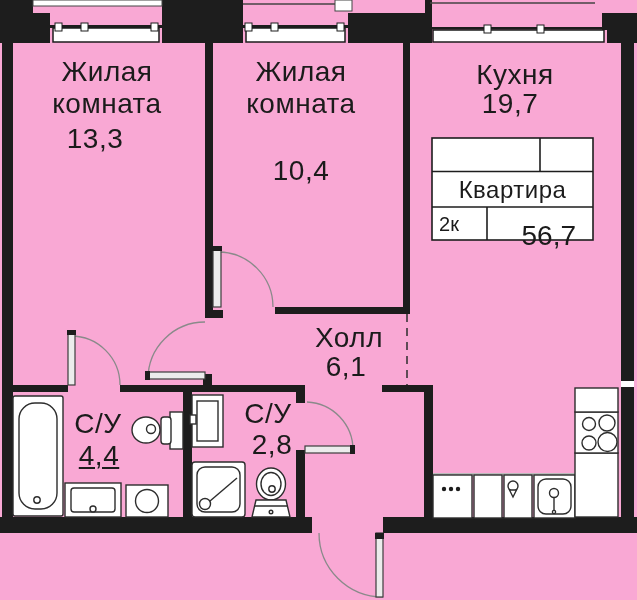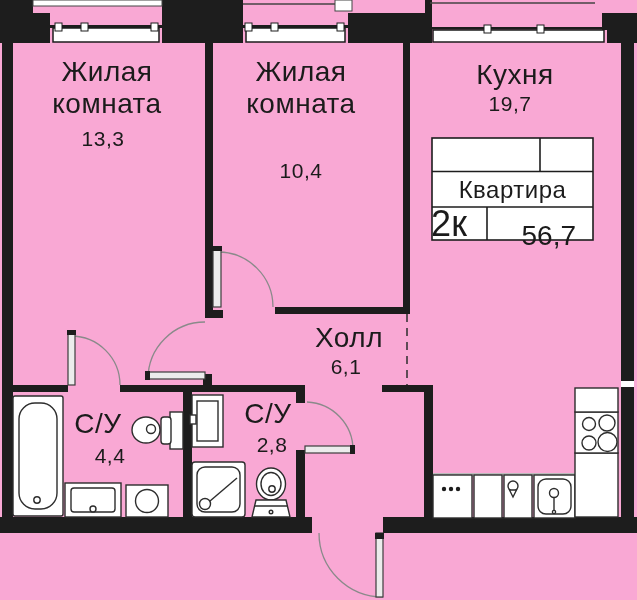--- a/index.html
+++ b/index.html
@@ -1,25 +1,25 @@
 <!DOCTYPE html>
 <html><head>
 <meta charset="utf-8">
 <style>
   html,body{margin:0;padding:0;background:#fff;}
   #plan{position:relative;width:637px;height:600px;background:#f9a8d4;overflow:hidden;
         font-family:"Liberation Sans", sans-serif;}
   #plan svg{position:absolute;left:0;top:0;}
   .lbl{position:absolute;color:#1b1b1b;text-align:center;font-size:28px;line-height:32px;
        letter-spacing:0.5px;white-space:normal;}
-  .num{position:absolute;color:#1b1b1b;text-align:center;font-size:21px;line-height:32px;letter-spacing:0.5px;}
+  .num{position:absolute;color:#1b1b1b;text-align:center;font-size:28px;line-height:32px;letter-spacing:0.5px;}
   .tbl-title{position:absolute;left:432px;top:172px;width:161px;height:35px;display:flex;
        align-items:center;justify-content:center;font-size:24px;color:#1b1b1b;letter-spacing:0.5px;}
   .tbl-type{position:absolute;left:432px;top:208px;width:34px;height:32px;display:flex;
-       align-items:center;justify-content:center;font-size:36px;color:#1b1b1b;}
+       align-items:center;justify-content:center;font-size:20px;color:#1b1b1b;}
   .tbl-area{position:absolute;left:487px;top:220px;width:98px;height:32px;display:flex;
        align-items:center;justify-content:flex-end;padding-right:9px;box-sizing:border-box;
        font-size:28px;color:#1b1b1b;}
 </style>
 </head>
 <body>
 
 <div id="plan">
 <svg width="637" height="600" viewBox="0 0 637 600">
 
@@ -156,33 +156,33 @@
   <g fill="#ffffff" stroke="#1d1d1d" stroke-width="1.6">
     <rect x="432" y="138" width="161" height="102"></rect>
     <line x1="432" y1="171.5" x2="593" y2="171.5"></line>
     <line x1="432" y1="207" x2="593" y2="207"></line>
     <line x1="540" y1="138" x2="540" y2="171.5"></line>
     <line x1="487" y1="207" x2="487" y2="240"></line>
   </g>
 </svg>
 
   <div class="lbl" style="left:32px;top:56px;width:150px;">Жилая комната</div>
-  <div class="num" style="left:28px;top:123px;width:150px;">13,3</div>
+  <div class="num" style="left:20px;top:123px;width:150px;">13,3</div>
 
   <div class="lbl" style="left:226px;top:56px;width:150px;">Жилая комната</div>
   <div class="num" style="left:226px;top:139px;width:150px;margin-top:16px;">10,4</div>
 
   <div class="lbl" style="left:440px;top:59px;width:150px;">Кухня</div>
   <div class="num" style="left:435px;top:88px;width:150px;">19,7</div>
 
   <div class="lbl" style="left:274px;top:322px;width:150px;">Холл</div>
   <div class="num" style="left:271px;top:351px;width:150px;">6,1</div>
 
   <div class="lbl" style="left:23px;top:408px;width:150px;">С/У</div>
-  <div class="num" style="left:35px;top:440px;width:150px;">4,4</div>
+  <div class="num" style="left:24px;top:440px;width:150px;text-decoration:underline;">4,4</div>
 
   <div class="lbl" style="left:193px;top:398px;width:150px;">С/У</div>
   <div class="num" style="left:197px;top:429px;width:150px;">2,8</div>
 
   <div class="tbl-title">Квартира</div>
   <div class="tbl-type">2к</div>
   <div class="tbl-area">56,7</div>
 </div>
 
 </body></html>

